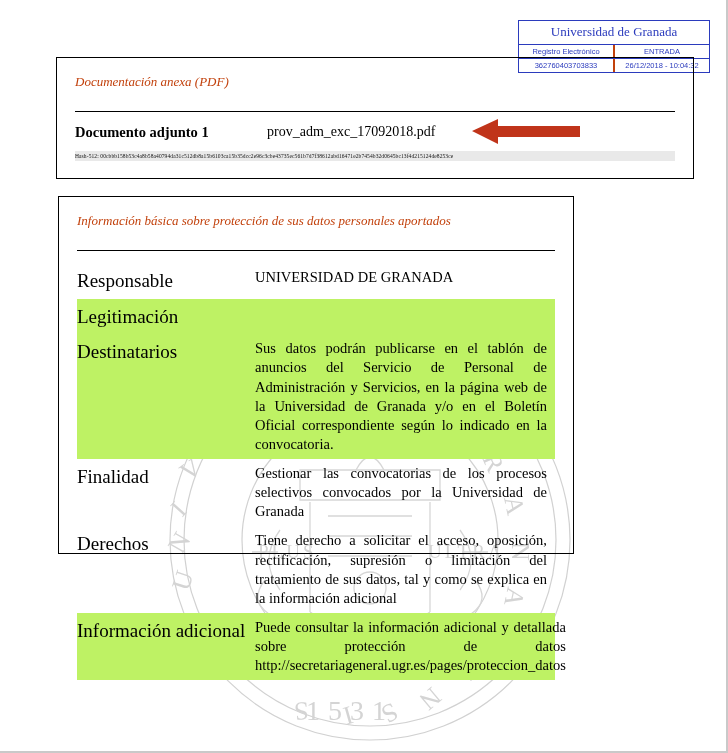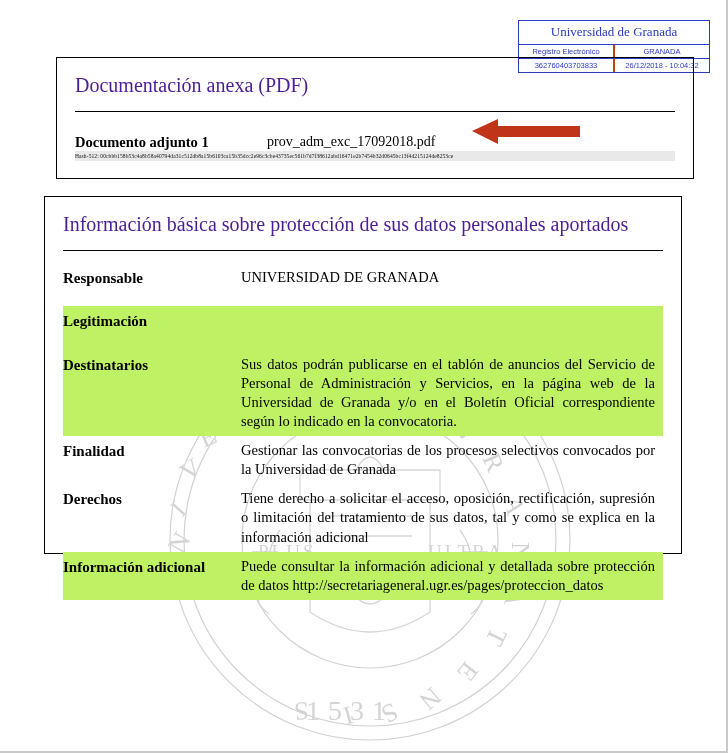--- a/index.html
+++ b/index.html
@@ -79,50 +79,50 @@
     background: transparent;
     box-sizing: border-box;
   }
   #box-anexa {
     left: 56px;
     top: 57px;
     width: 638px;
     height: 122px;
   }
   #box-datos {
-    left: 44px;
+    left: 58px;
     top: 196px;
-    width: 638px;
+    width: 516px;
     height: 358px;
   }
 
   .box-title {
     position: absolute;
     left: 18px;
     top: 16px;
-    font-size: 20px;
-    color: #4c1d95;
+    font-size: 13px;
+    color: #c2410c;
+    font-style: italic;
   }
   .box-rule {
     position: absolute;
     left: 18px;
     right: 18px;
     border-top: 1px solid #000;
   }
   #rule-anexa { top: 53px; }
   #rule-datos { top: 53px; }
 
   
   .attach-row {
     position: absolute;
     left: 18px;
     top: 66px;
     right: 18px;
     height: 22px;
-    margin-top: 10px;
   }
   .attach-label {
     position: absolute;
     left: 0;
     top: 0;
     font-weight: bold;
     font-size: 14.5px;
   }
   .attach-value {
     position: absolute;
@@ -162,23 +162,23 @@
     top: 66px;
   }
   .trow {
     display: flex;
     align-items: flex-start;
   }
   .trow.shaded { background: #bef264; }
   .tkey {
     width: 178px;
     flex: 0 0 178px;
-    font-weight: bold;
-    font-size: 15px;
-    padding: 5px 0 18px 0;
+    font-weight: normal;
+    font-size: 19px;
+    padding: 5px 0 5px 0;
     line-height: 1.35;
   }
   .tval {
     flex: 1;
     font-size: 14.5px;
     padding: 5px 8px 5px 0;
     line-height: 1.32;
     text-align: justify;
   }
 </style>
@@ -234,21 +234,21 @@
     </g>
     <g fill="#cdcdcd" font-family="Liberation Serif, serif" font-size="28" letter-spacing="8">
       <text x="146" y="390">1531</text>
     </g>
   </svg>
 
   <div class="stamp">
     <div class="stamp-title">Universidad de Granada</div>
     <div class="stamp-row">
       <div class="stamp-cell left">Registro Electrónico</div>
-      <div class="stamp-cell">GRANADA</div>
+      <div class="stamp-cell">ENTRADA</div>
     </div>
     <div class="stamp-row">
       <div class="stamp-cell left">362760403703833</div>
       <div class="stamp-cell">26/12/2018 - 10:04:32</div>
     </div>
   </div>
 
   <div class="box" id="box-anexa">
     <div class="box-title">Documentación anexa (PDF)</div>
     <div class="box-rule" id="rule-anexa"></div>

